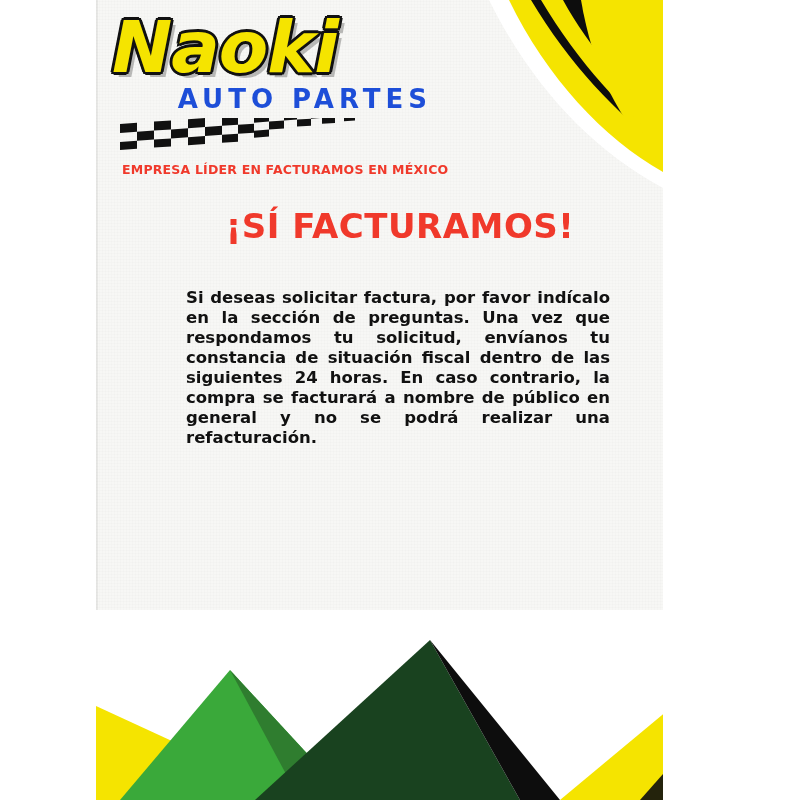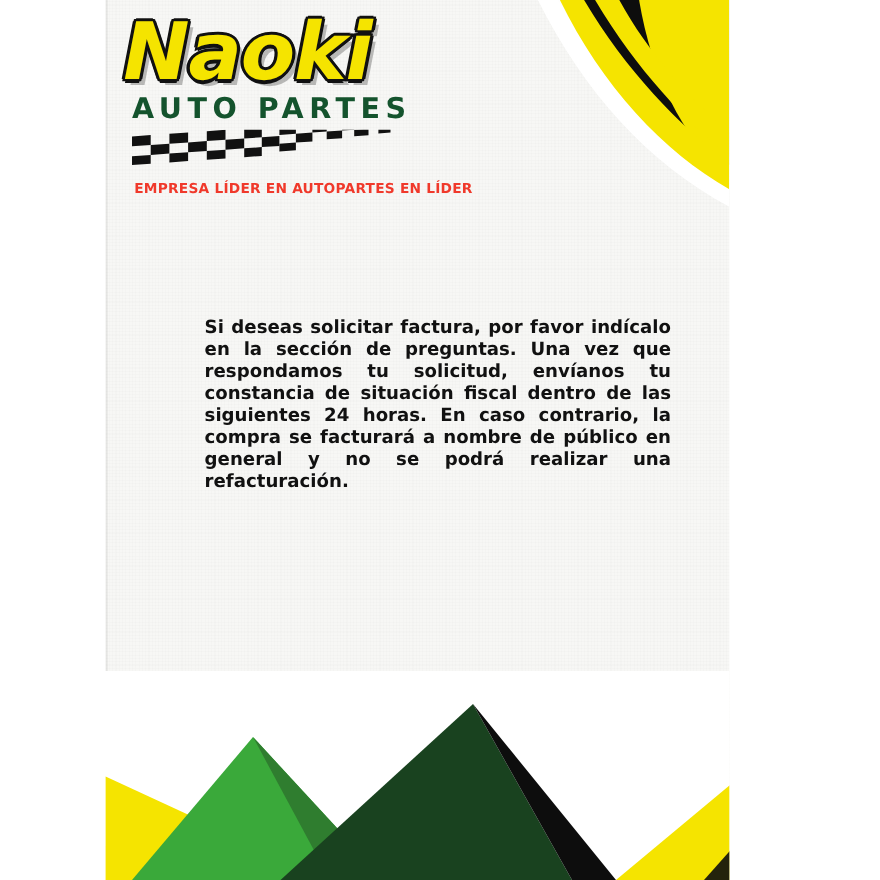--- a/index.html
+++ b/index.html
@@ -89,23 +89,24 @@
       5px 5px 0 rgba(0,0,0,0.25);
     margin: 0;
     padding: 0;
     white-space: nowrap;
   }
   .logo-sub {
     font-family: "DejaVu Sans", sans-serif;
     font-weight: bold;
     font-size: 26px;
     letter-spacing: 5px;
-    color: #14532d;
+    color: #1d4ed8;
     margin: -6px 0 0 8px;
     white-space: nowrap;
+    text-align: right;
   }
   .checker {
     margin: 4px 0 0 8px;
     width: 246px;
     height: 34px;
   }
   .tagline {
     margin: 6px 0 0 10px;
     font-family: "DejaVu Sans", sans-serif;
     font-weight: bold;
@@ -201,19 +202,20 @@
         <rect x="202" y="14" width="13" height="6" fill="#111"></rect>
         <rect x="224" y="14" width="11" height="5" fill="#111"></rect>
 
         <rect x="0" y="24" width="17" height="8" fill="#111"></rect>
         <rect x="34" y="24" width="17" height="8" fill="#111"></rect>
         <rect x="68" y="24" width="17" height="8" fill="#111"></rect>
         <rect x="102" y="24" width="16" height="8" fill="#111"></rect>
         <rect x="134" y="22" width="15" height="7" fill="#111"></rect>
       </g>
     </svg>
-    <div class="tagline">EMPRESA LÍDER  EN AUTOPARTES EN LÍDER</div>
+    <div class="tagline">EMPRESA LÍDER  EN FACTURAMOS EN MÉXICO</div>
   </div>
 
+  <div class="headline">¡SÍ FACTURAMOS!</div>
 
   <div class="body-text">Si deseas solicitar factura, por favor indícalo en la sección de preguntas. Una vez que respondamos tu solicitud, envíanos tu constancia de situación fiscal dentro de las siguientes 24 horas. En caso contrario, la compra se facturará a nombre de público en general y no se podrá realizar una refacturación.</div>
 
 </div>
 
 </body></html>

